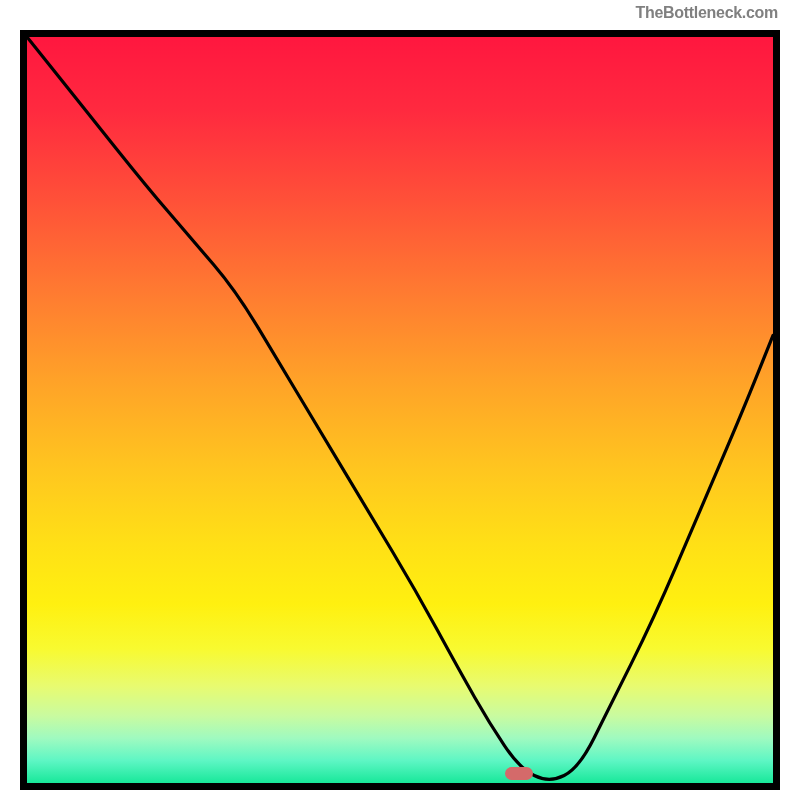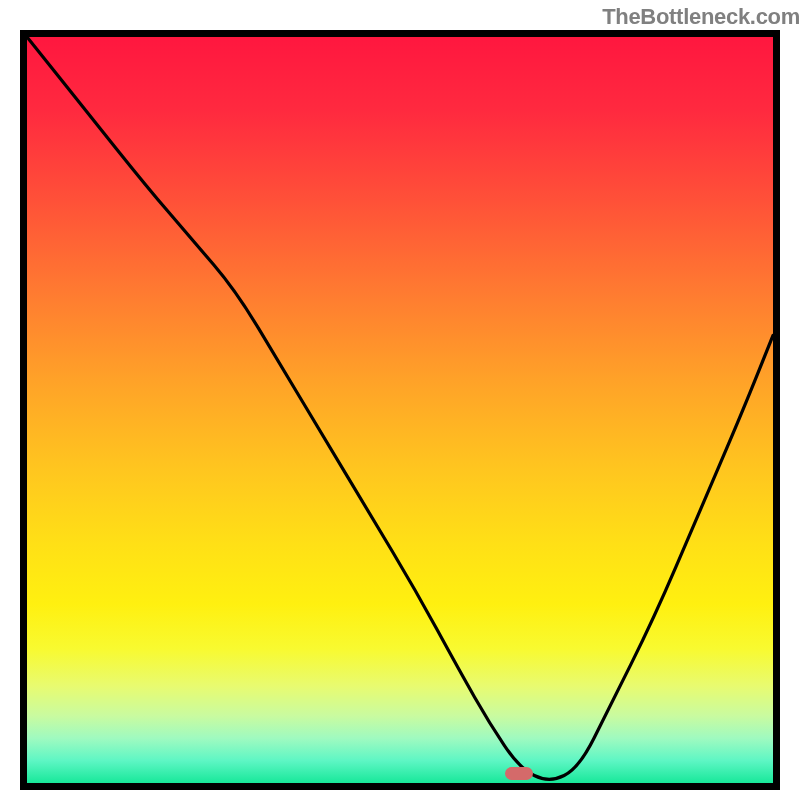--- a/index.html
+++ b/index.html
@@ -12,22 +12,22 @@
     overflow: hidden;
   }
   .container {
     position: relative;
     width: 800px;
     height: 800px;
   }
   .watermark {
     position: absolute;
     top: 4px;
-    right: 0;
-    font-size: 22px;
+    right: 22px;
+    font-size: 16px;
     font-weight: bold;
     color: #808080;
     letter-spacing: -0.3px;
     z-index: 3;
   }
   .plot-frame {
     position: absolute;
     left: 20px;
     top: 30px;
     width: 760px;

